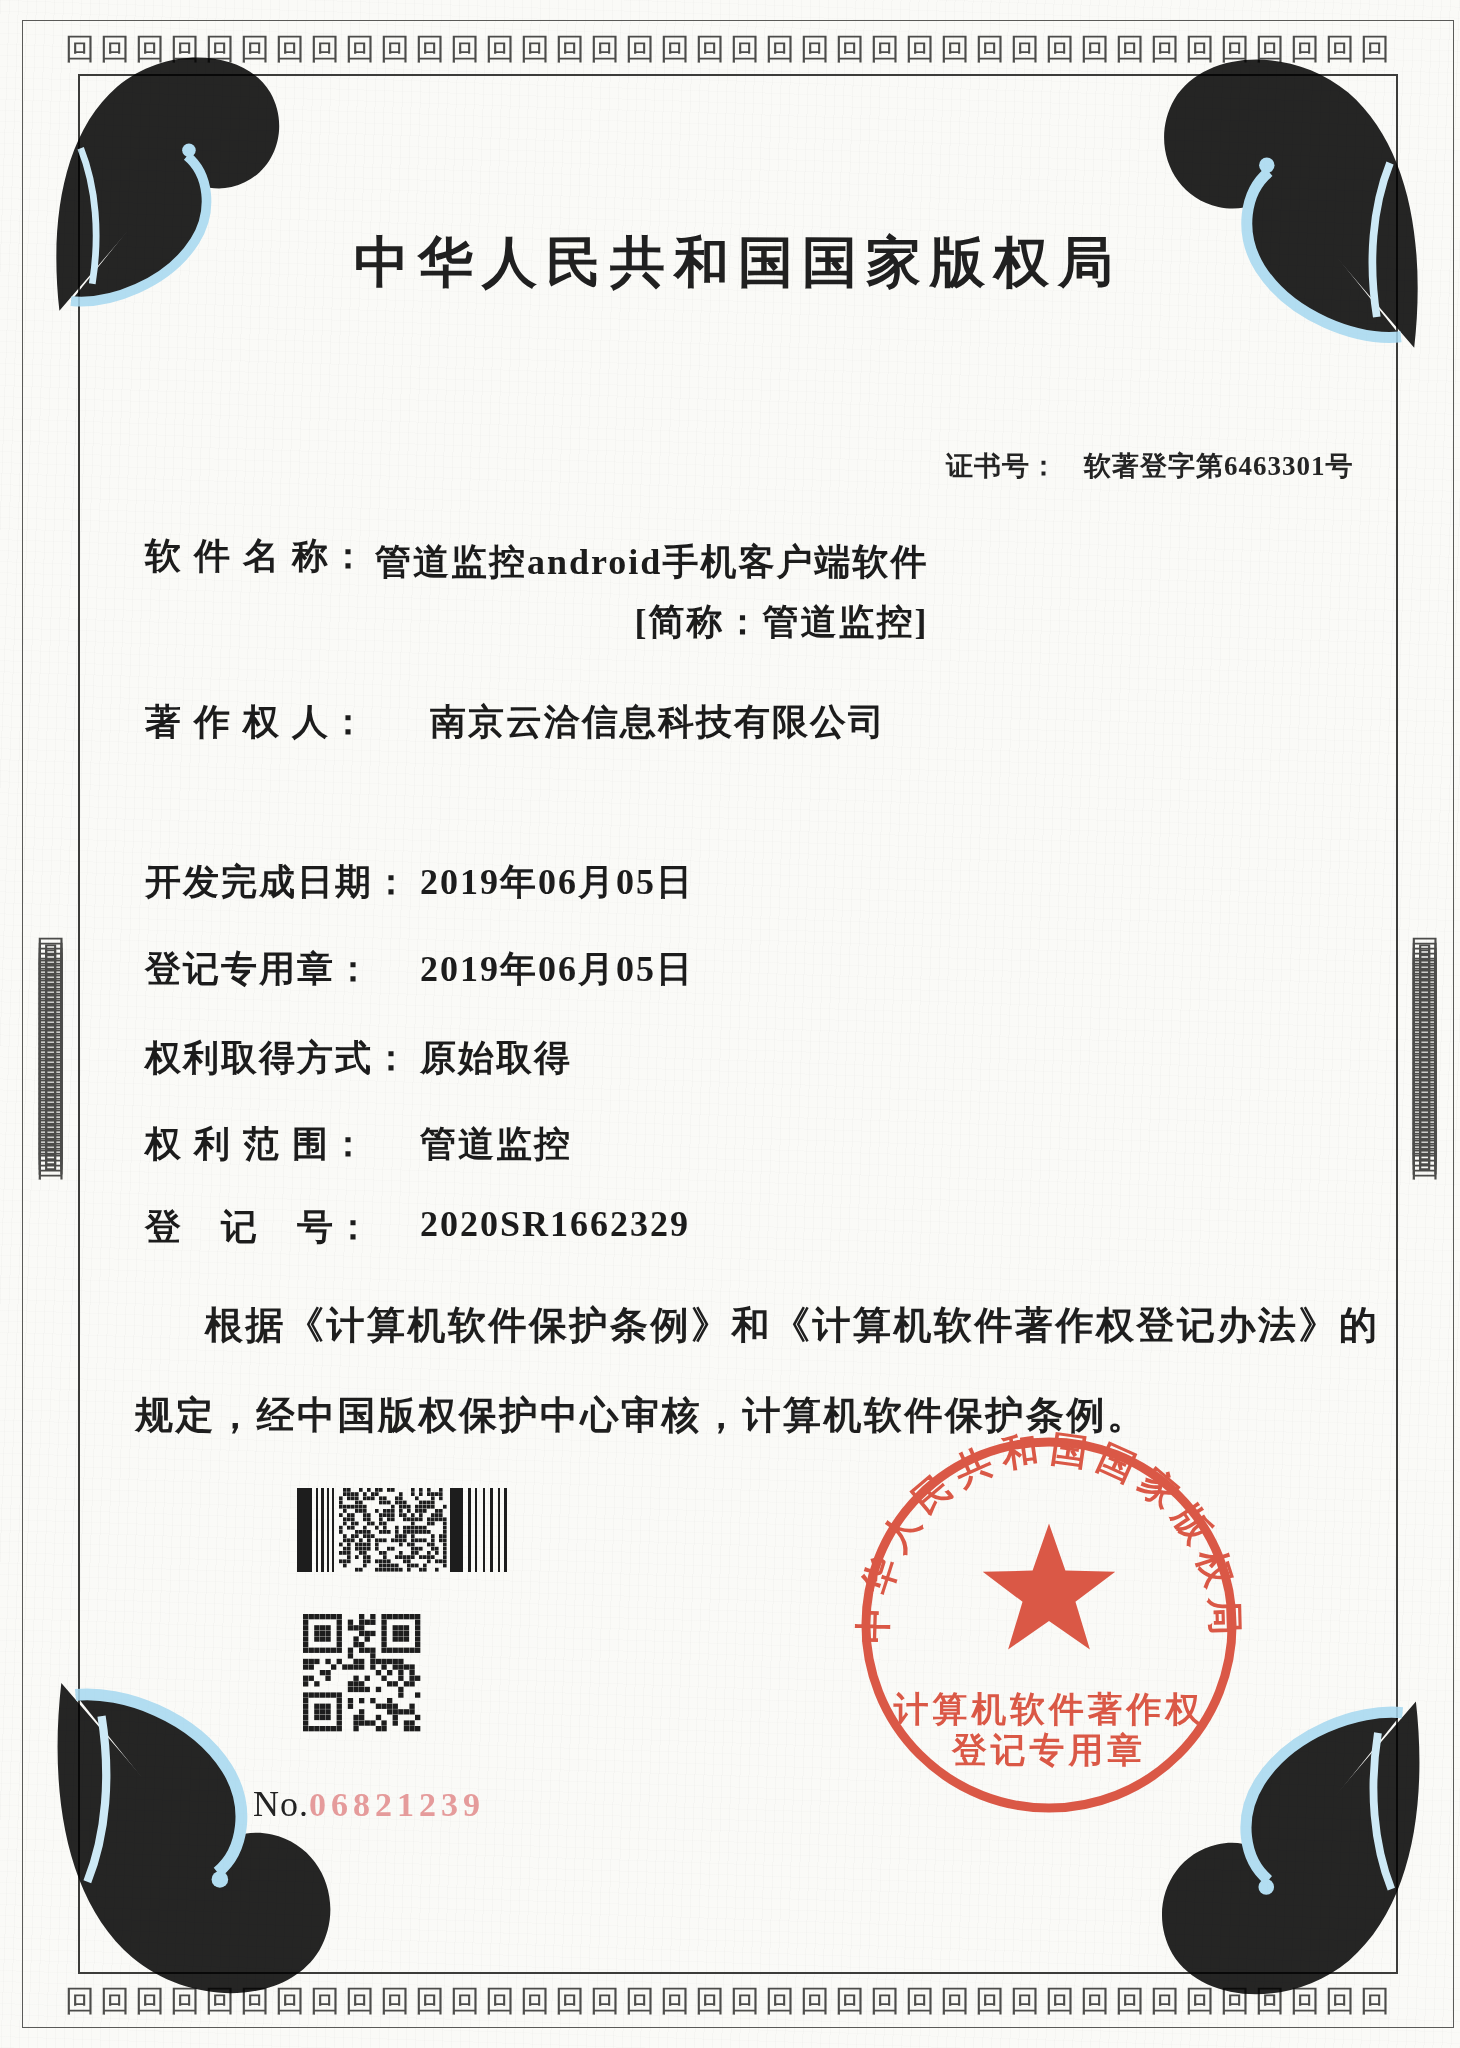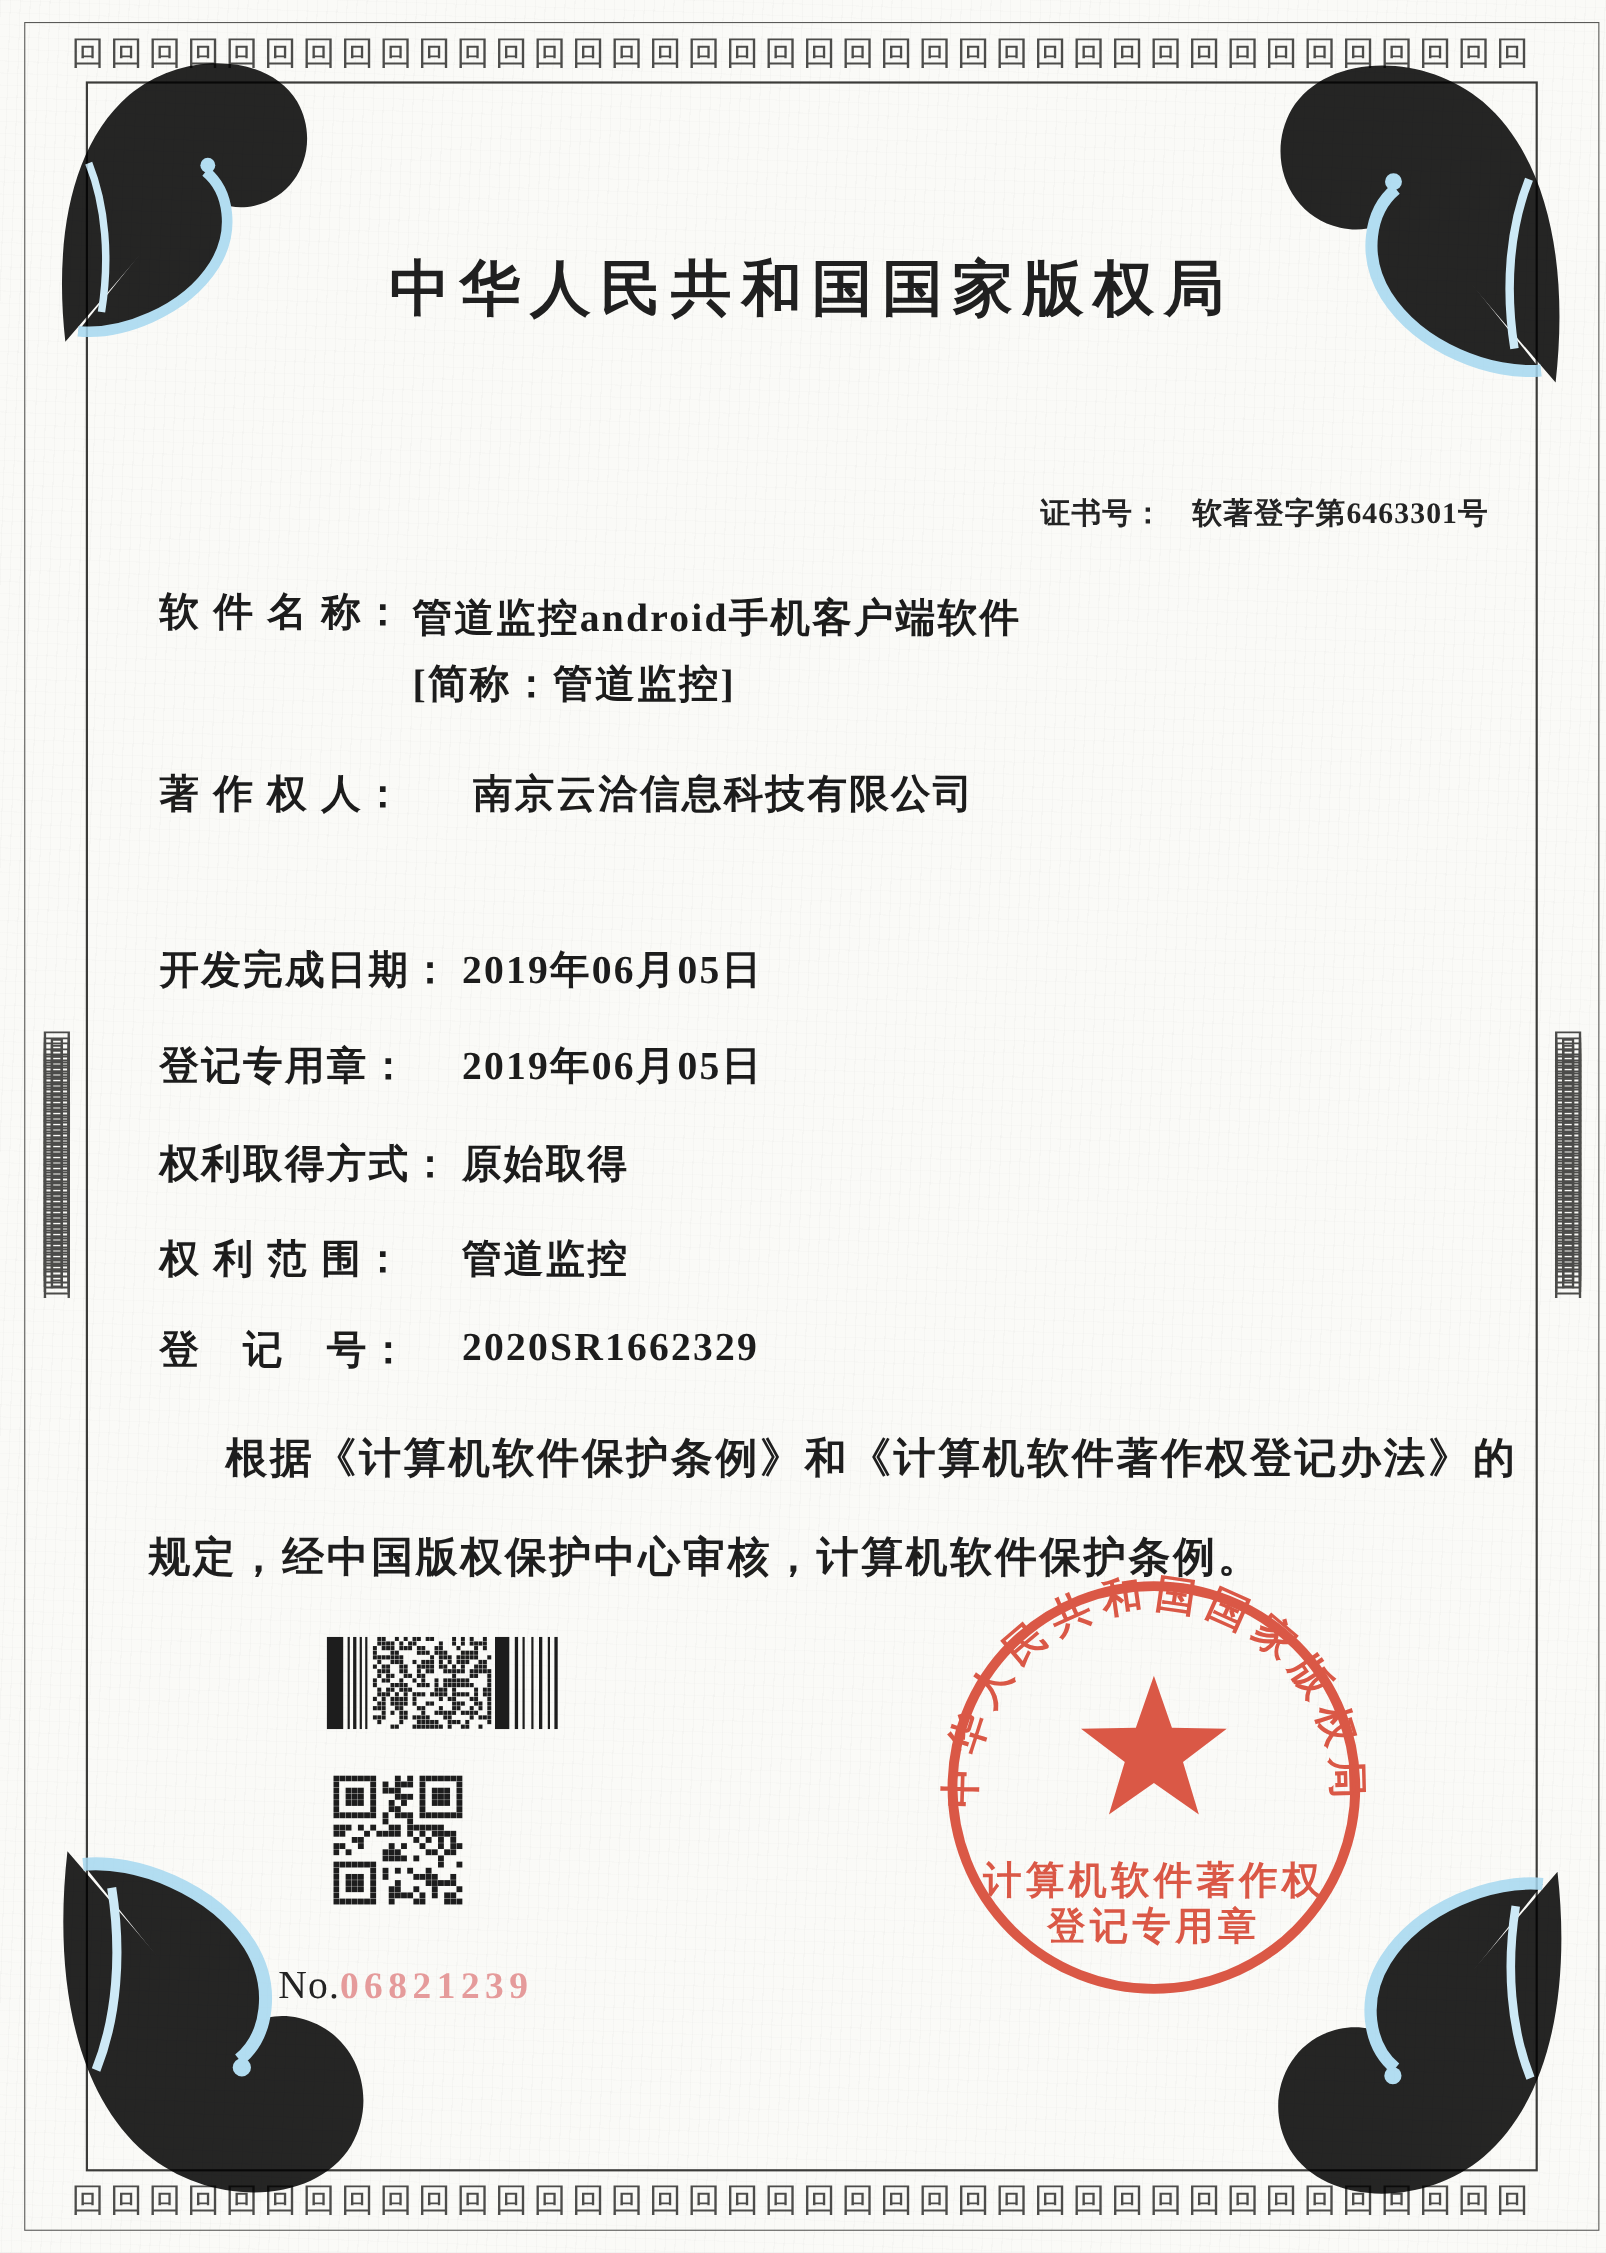--- a/index.html
+++ b/index.html
@@ -27,21 +27,21 @@
   .fl-tl{left:42px;top:42px;width:290px;height:290px;}
   .fl-tr{right:42px;top:42px;width:330px;height:330px;transform:scaleX(-1);}
   .fl-bl{left:40px;bottom:36px;width:355px;height:355px;transform:scaleY(-1);}
   .fl-br{right:40px;bottom:36px;width:335px;height:335px;transform:scale(-1,-1);}
   
   .authority{position:absolute;left:0;top:226px;width:100%;text-align:center;font-size:55px;font-weight:bold;letter-spacing:9px;color:#202020;}
   .cert-title{position:absolute;left:0;top:316px;width:100%;text-align:center;font-size:66px;font-weight:bold;letter-spacing:11px;color:#1b1b1b;}
   .certno{position:absolute;left:898px;top:448px;font-size:27px;font-weight:bold;letter-spacing:1px;color:#242424;margin-left:48px;}
   .certno .v{margin-left:26px;}
   .row{position:absolute;left:145px;font-size:36px;font-weight:bold;letter-spacing:2px;white-space:nowrap;}
-  .val{position:absolute;font-size:36px;font-weight:bold;letter-spacing:2px;white-space:nowrap;}
+  .val{position:absolute;font-size:36px;font-weight:bold;letter-spacing:2px;white-space:nowrap;text-align:right;}
   .name-lines div{line-height:60px;}
   .stmt{position:absolute;font-size:38px;font-weight:600;letter-spacing:2.5px;color:#1e1e1e;white-space:nowrap;}
   .serial{position:absolute;left:253px;top:1783px;font-size:36px;color:#232323;letter-spacing:1px;}
   .serial .num{color:#e59b9b;font-size:34px;letter-spacing:5px;font-weight:bold;}
   .issue-date{position:absolute;left:893px;top:1770px;font-size:40px;font-weight:bold;letter-spacing:3px;color:#161616;z-index:5;}
   
   .barcode{position:absolute;left:297px;top:1488px;width:212px;height:84px;}
   .qr{position:absolute;left:303px;top:1614px;width:120px;height:120px;}
   
   .seal{position:absolute;left:850px;top:1426px;width:398px;height:398px;opacity:.92;z-index:4;}

